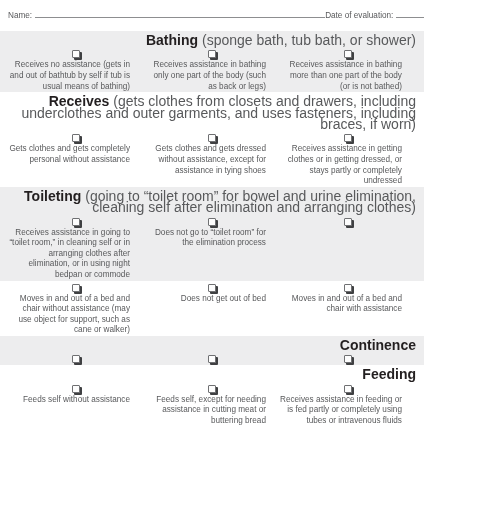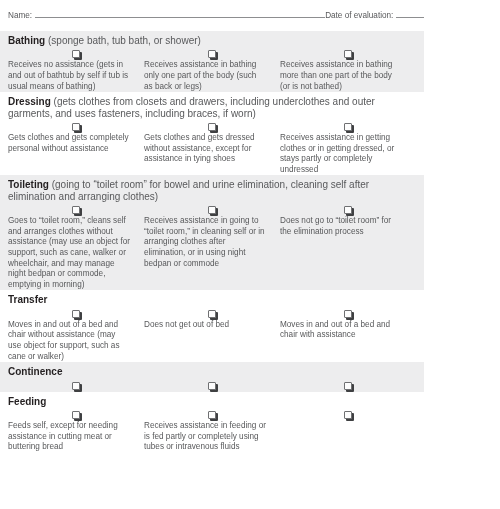--- a/index.html
+++ b/index.html
@@ -14,20 +14,21 @@
     color: #58595b;
     -webkit-font-smoothing: antialiased;
   }
 
   .page {
     position: relative;
     width: 424px;
     height: 509px;
     box-sizing: border-box;
     overflow: hidden;
+    text-align: right;
   }
 
   
   .id-row {
     display: flex;
     align-items: baseline;
     padding: 9px 8px 0 8px;
     font-size: 8.2px;
     color: #58595b;
     white-space: nowrap;
@@ -65,21 +66,21 @@
   }
   .section {
     padding: 0 8px;
     box-sizing: border-box;
   }
   .section.shaded {
     background: #ededee;
   }
 
   .section-head {
-    font-size: 10px;
+    font-size: 14px;
     line-height: 11.4px;
     color: #3b3c3e;
     padding-top: 4px;
     padding-bottom: 1px;
   }
   .section-head .sec-title {
     font-weight: bold;
     color: #231f20;
   }
   .section-head .sec-note {
@@ -155,21 +156,21 @@
             <div class="checkbox"></div>
           </div>
         </div>
         <div class="desc-row">
           <div class="desc-cell">Receives no assistance (gets in and out of bathtub by self if tub is usual means of bathing)</div>
           <div class="desc-cell">Receives assistance in bathing only one part of the body (such as back or legs)</div>
           <div class="desc-cell">Receives assistance in bathing more than one part of the body (or is not bathed)</div>
         </div>
       </div>
       <div class="section">
-        <div class="section-head"><span class="sec-title">Dressing</span><span class="sec-note"> (gets clothes from closets and drawers, including underclothes and outer garments, and uses fasteners, including braces, if worn)</span></div>
+        <div class="section-head"><span class="sec-title">Receives</span><span class="sec-note"> (gets clothes from closets and drawers, including underclothes and outer garments, and uses fasteners, including braces, if worn)</span></div>
         <div class="check-row">
           <div class="check-cell">
             <div class="checkbox"></div>
           </div>
           <div class="check-cell">
             <div class="checkbox"></div>
           </div>
           <div class="check-cell">
             <div class="checkbox"></div>
           </div>
@@ -187,27 +188,25 @@
             <div class="checkbox"></div>
           </div>
           <div class="check-cell">
             <div class="checkbox"></div>
           </div>
           <div class="check-cell">
             <div class="checkbox"></div>
           </div>
         </div>
         <div class="desc-row">
-          <div class="desc-cell">Goes to “toilet room,” cleans self and arranges clothes without assistance (may use an object for support, such as cane, walker or wheelchair, and may manage night bedpan or commode, emptying in morning)</div>
           <div class="desc-cell">Receives assistance in going to “toilet room,” in cleaning self or in arranging clothes after elimination, or in using night bedpan or commode</div>
           <div class="desc-cell">Does not go to “toilet room” for the elimination process</div>
         </div>
       </div>
       <div class="section">
-        <div class="section-head"><span class="sec-title">Transfer</span><span class="sec-note"></span></div>
         <div class="check-row">
           <div class="check-cell">
             <div class="checkbox"></div>
           </div>
           <div class="check-cell">
             <div class="checkbox"></div>
           </div>
           <div class="check-cell">
             <div class="checkbox"></div>
           </div>
@@ -239,19 +238,20 @@
             <div class="checkbox"></div>
           </div>
           <div class="check-cell">
             <div class="checkbox"></div>
           </div>
           <div class="check-cell">
             <div class="checkbox"></div>
           </div>
         </div>
         <div class="desc-row">
+          <div class="desc-cell">Feeds self without assistance</div>
           <div class="desc-cell">Feeds self, except for needing assistance in cutting meat or buttering bread</div>
           <div class="desc-cell">Receives assistance in feeding or is fed partly or completely using tubes or intravenous fluids</div>
         </div>
       </div>
     </div>
 
 </div>
 
 </body></html>

